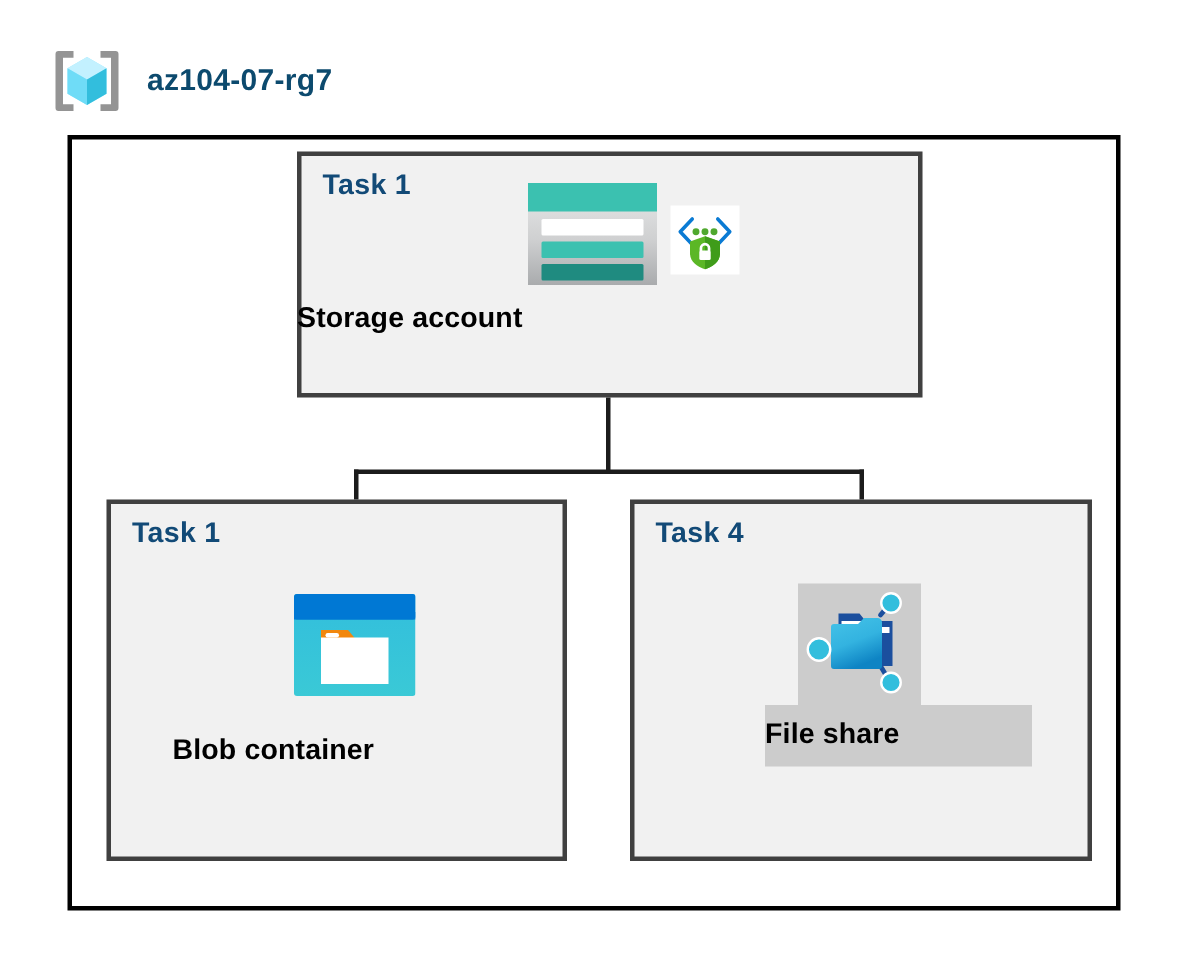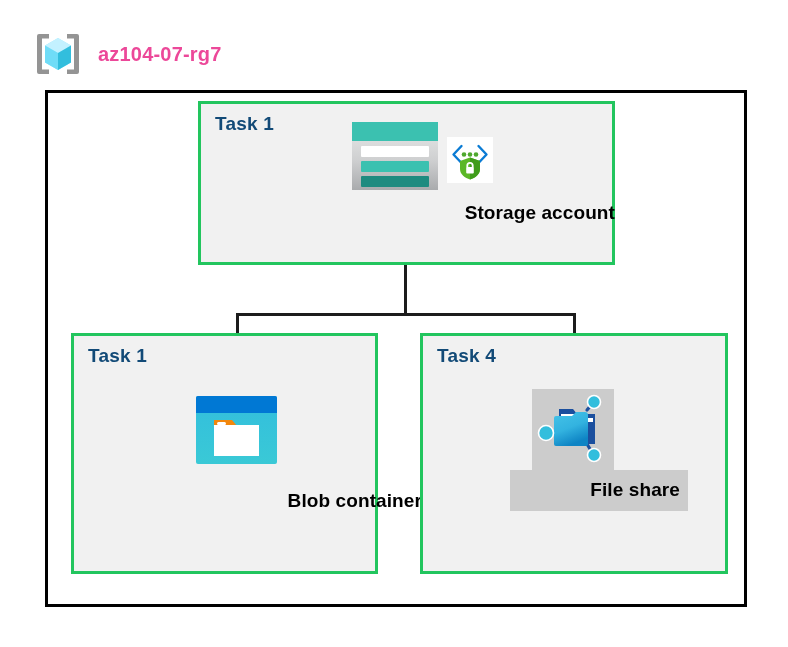--- a/index.html
+++ b/index.html
@@ -36,42 +36,42 @@
   }
   .rg-icon {
     width: 52px;
     height: 52px;
     position: relative;
     flex: none;
   }
   .rg-title {
     font-size: 20px;
     font-weight: bold;
-    color: #ec4899;
+    color: #0c4a6e;
     letter-spacing: 0.2px;
     white-space: nowrap;
   }
 
   
   .outer-box {
     position: absolute;
     left: 45px;
     top: 90px;
     width: 702px;
     height: 517px;
     border: 3px solid #000000;
     background: #ffffff;
     box-sizing: border-box;
   }
 
   
   .task-box {
     position: absolute;
     background: #f1f1f1;
-    border: 3px solid #22c55e;
+    border: 3px solid #404040;
     box-sizing: border-box;
   }
   .task-box.t1 { left: 198px; top: 101px;  width: 417px; height: 164px; }
   .task-box.t2 { left: 71px;  top: 333px;  width: 307px; height: 241px; }
   .task-box.t3 { left: 420px; top: 333px;  width: 308px; height: 241px; }
 
   .task-label {
     position: absolute;
     top: 9px;
     left: 14px;
@@ -81,21 +81,21 @@
     letter-spacing: 0.2px;
     white-space: nowrap;
   }
 
   .node-label {
     position: absolute;
     font-size: 19px;
     font-weight: bold;
     color: #000000;
     white-space: nowrap;
-    text-align: right;
+    text-align: left;
     letter-spacing: 0.1px;
   }
 
   
   .conn {
     position: absolute;
     background: #1c1c1c;
   }
   .conn-v { width: 3px; }
   .conn-h { height: 3px; }

